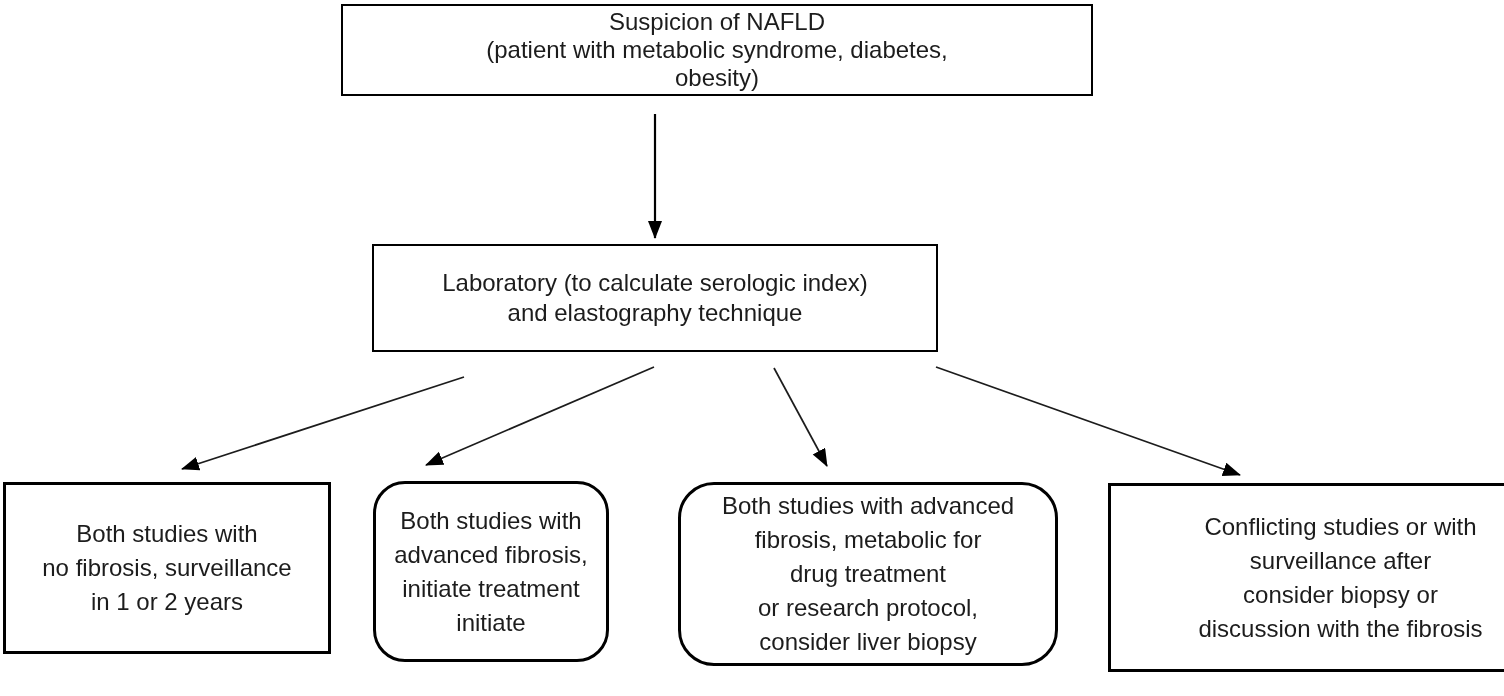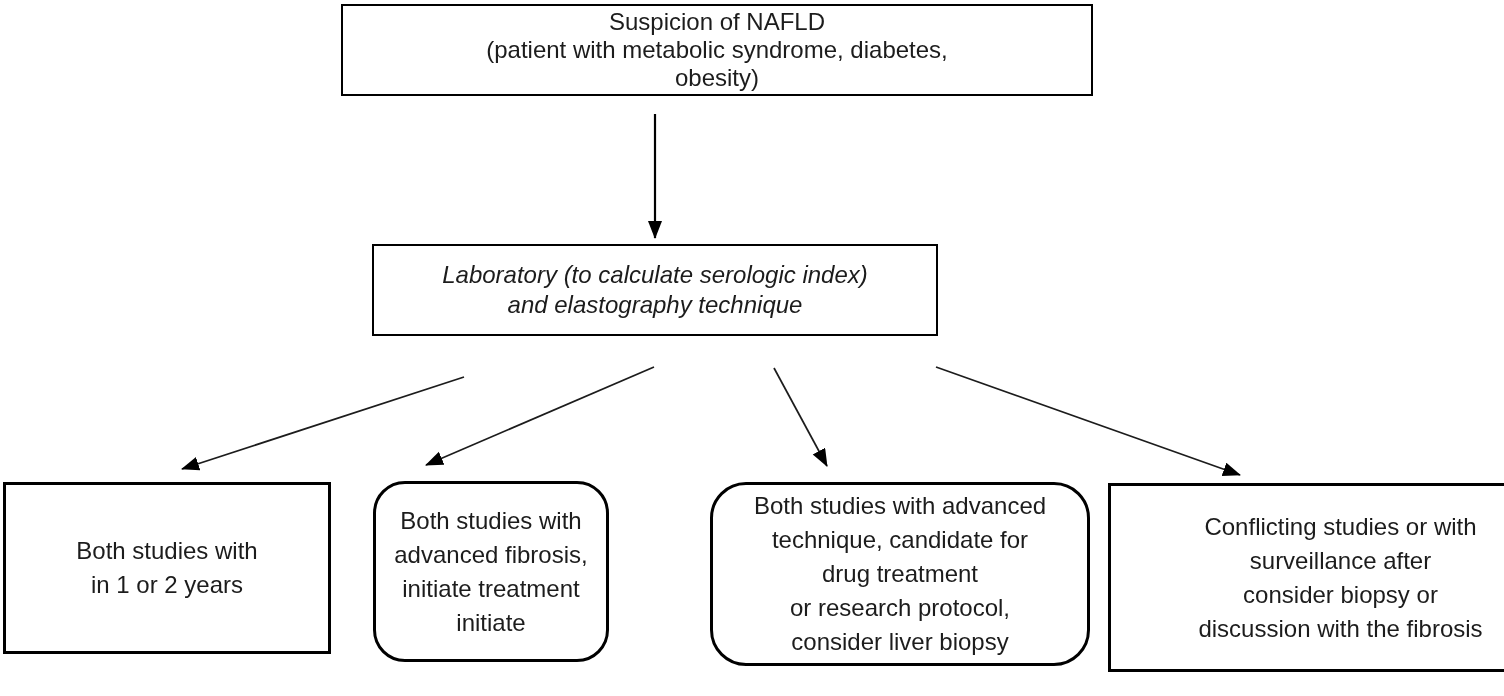--- a/index.html
+++ b/index.html
@@ -38,39 +38,37 @@
   }
   .node .tline {
     display: block;
     white-space: nowrap;
   }
   #node-suspicion {
     left: 341px; top: 4px; width: 752px; height: 92px;
     line-height: 28px;
   }
   #node-laboratory {
-    left: 372px; top: 244px; width: 566px; height: 92px;
+    left: 372px; top: 244px; width: 566px; height: 108px;
     line-height: 30px;
-    font-style: italic;
   }
   .outcome {
     border-width: 3px;
     line-height: 34px;
   }
   #node-no-fibrosis {
     left: 3px; top: 482px; width: 328px; height: 172px;
   }
   #node-adv-treatment {
     left: 373px; top: 481px; width: 236px; height: 181px;
     border-radius: 32px;
   }
   #node-adv-biopsy {
     left: 678px; top: 482px; width: 380px; height: 184px;
     border-radius: 36px;
-    margin-left: 32px;
   }
   #node-conflicting {
     left: 1108px; top: 483px; width: 465px; height: 189px;
   }
 </style>
 </head>
 <body>
 
 <div class="stage">
 
@@ -93,33 +91,34 @@
     <span class="tline">obesity)</span>
   </div>
 
   <div class="node" id="node-laboratory">
     <span class="tline">Laboratory (to calculate serologic index)</span>
     <span class="tline">and elastography technique</span>
   </div>
 
   <div class="node outcome" id="node-no-fibrosis">
     <span class="tline">Both studies with</span>
+    <span class="tline">no fibrosis, surveillance</span>
     <span class="tline">in 1 or 2 years</span>
   </div>
 
   <div class="node outcome" id="node-adv-treatment">
     <span class="tline">Both studies with</span>
     <span class="tline">advanced fibrosis,</span>
     <span class="tline">initiate treatment</span>
     <span class="tline">initiate</span>
   </div>
 
   <div class="node outcome" id="node-adv-biopsy">
     <span class="tline">Both studies with advanced</span>
-    <span class="tline">technique, candidate for</span>
+    <span class="tline">fibrosis, metabolic for</span>
     <span class="tline">drug treatment</span>
     <span class="tline">or research protocol,</span>
     <span class="tline">consider liver biopsy</span>
   </div>
 
   <div class="node outcome" id="node-conflicting">
     <span class="tline">Conflicting studies or with</span>
     <span class="tline">surveillance after</span>
     <span class="tline">consider biopsy or</span>
     <span class="tline">discussion with the fibrosis</span>

